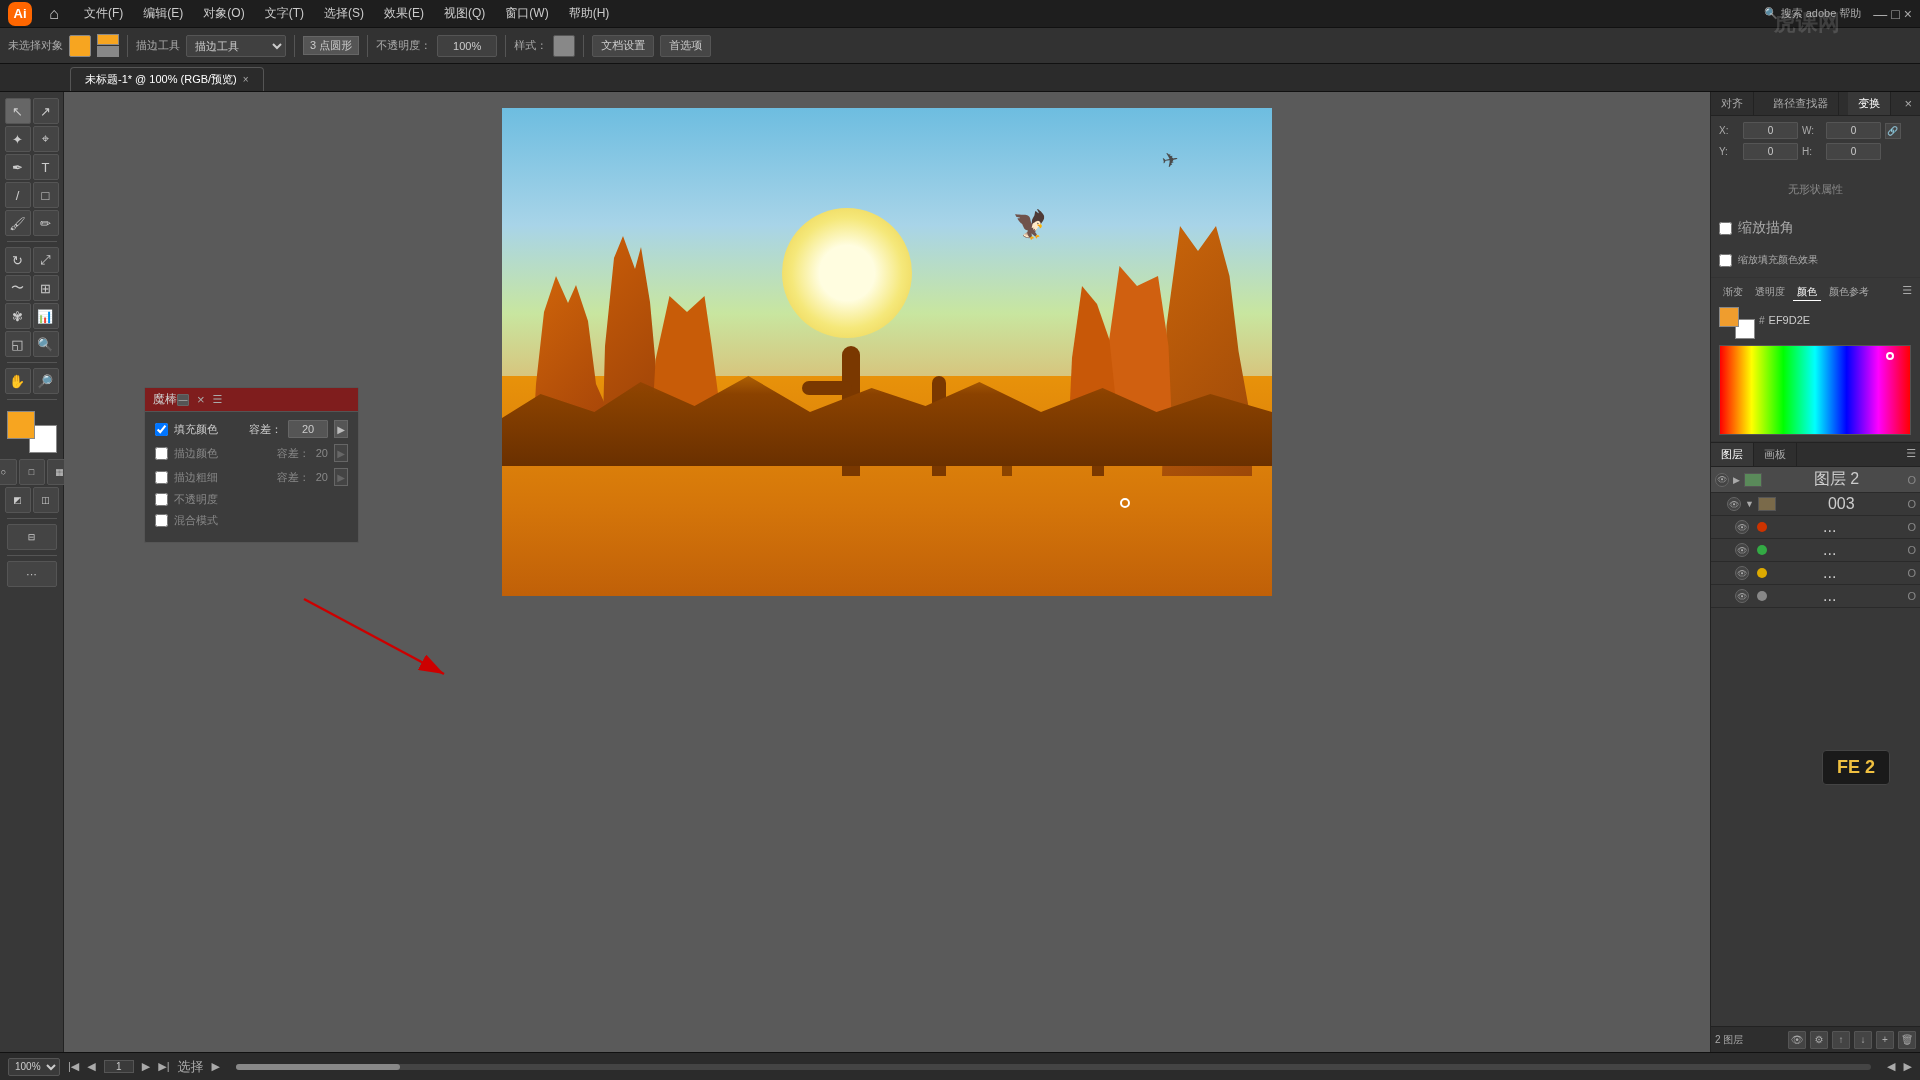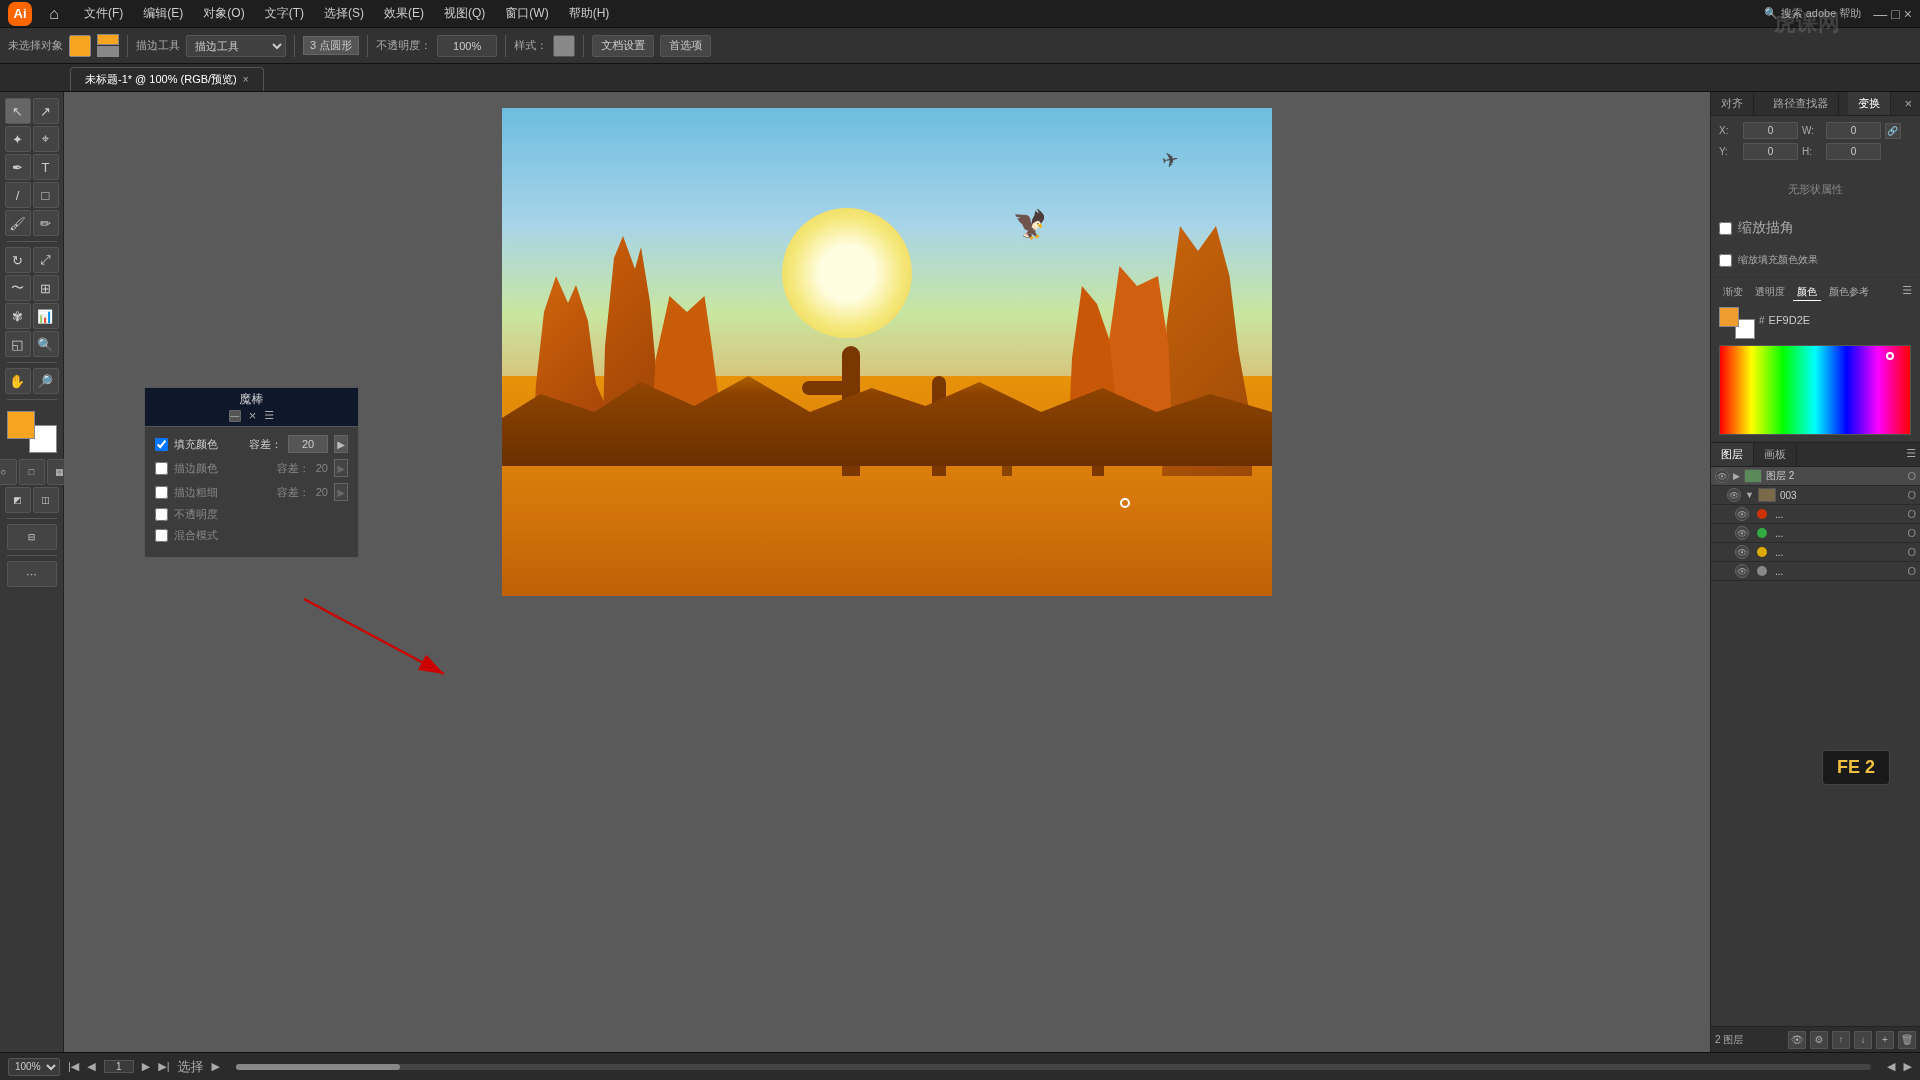--- a/index.html
+++ b/index.html
@@ -218,27 +218,25 @@
       position: absolute;
       left: 80px;
       top: 295px;
       width: 215px;
       background: #3c3c3c;
       border: 1px solid #555;
       border-radius: 2px;
       z-index: 10;
     }
     .panel-titlebar {
-      background: #0f172a;
+      background: #7f1d1d;
       padding: 3px 8px;
       display: flex;
       align-items: center;
-      justify-content: space-between;
       border-bottom: 1px solid #555;
-      flex-direction: column;
     }
     .panel-title {
       color: #ccc;
       font-size: 12px;
     }
     .panel-ctrl-btn {
       width: 12px; height: 12px;
       background: #555;
       border: 1px solid #666;
       border-radius: 1px;
@@ -516,22 +514,23 @@
       font-size: 9px;
       cursor: pointer;
     }
     .layer-thumbnail {
       width: 18px; height: 14px;
       background: #666;
       border: 1px solid #555;
     }
     .layer-name {
       flex: 1;
-      font-size: 10px;
-      color: #ccc;
+      font-size: 16px;
+      color: #ccc;
+      margin-left: 48px;
     }
     .layer-o {
       font-size: 11px;
       color: #888;
     }
     .layer-color-dot {
       width: 10px; height: 10px;
       border-radius: 50%;
     }
 

